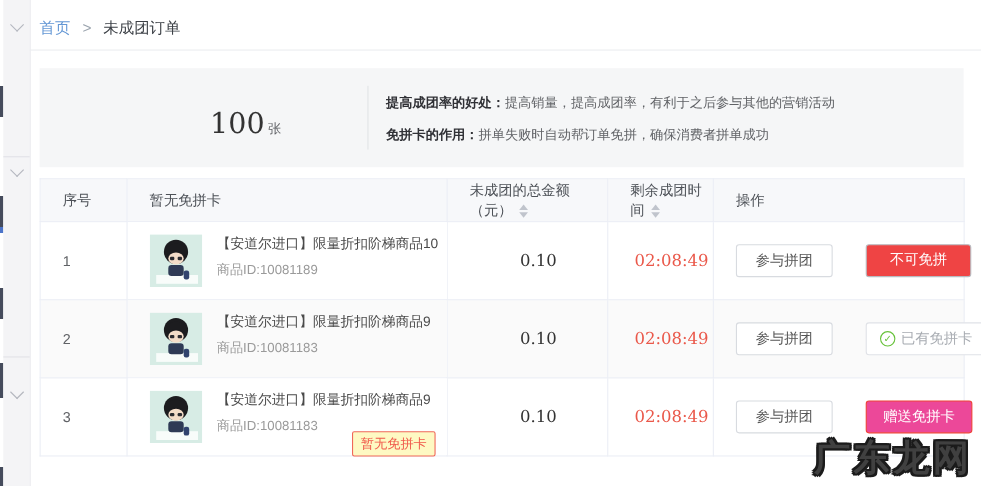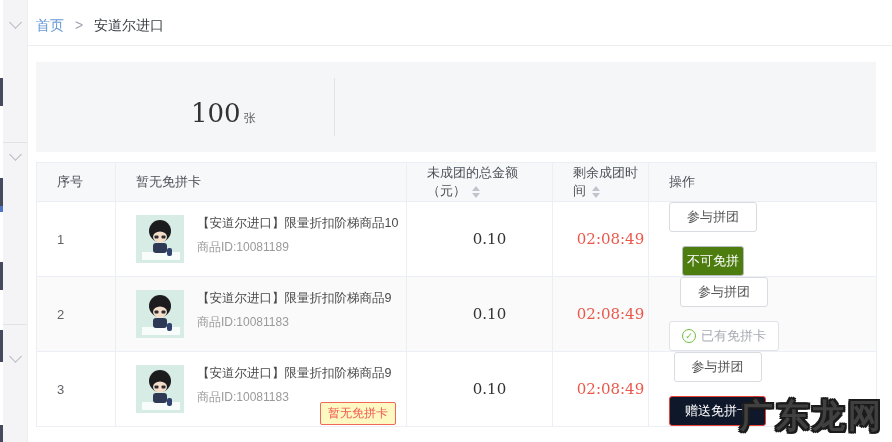--- a/index.html
+++ b/index.html
@@ -65,27 +65,27 @@
     border-top:5px solid #c0c4cc;}
 
   .prod-cell{position:relative;display:flex;align-items:flex-start;gap:13px;padding:0;}
   .thumb{width:48px;height:48px;flex:0 0 48px;overflow:hidden;}
   .prod-txt .t1{font-size:12.5px;color:#4a4a4a;margin-bottom:7px;}
   .prod-txt .t2{font-size:12px;color:#9a9a9a;}
   .tag-nocard{position:absolute;right:10px;bottom:-12px;border:1px solid #f0685a;color:#f0594b;
     background:#fef9c3;font-size:12px;padding:2px 7px;border-radius:2px;white-space:nowrap;}
   td.prod-td{position:relative;}
 
-  .actions{display:inline-flex;align-items:center;gap:14px;flex-direction:column;}
+  .actions{display:inline-flex;align-items:center;gap:30px;}
   .btn{height:30px;line-height:28px;font-size:13px;border-radius:3px;box-sizing:border-box;
     display:inline-flex;align-items:center;cursor:pointer;white-space:nowrap;}
   .btn-plain{background:#fff;border:1px solid #d8dbe0;color:#555;padding:0 17px;}
-  .btn-disabled{background:#4d7c0f;border:1px solid #b8bbc0;color:#fff;padding:0 4px;cursor:not-allowed;}
+  .btn-disabled{background:#ef4444;border:1px solid #b8bbc0;color:#fff;padding:0 21px;cursor:not-allowed;font-family:Liberation Mono, monospace;}
   .btn-owned{background:#fff;border:1px solid #e0e2e7;color:#a8acb2;padding:0 12px;gap:5px;}
-  .btn-danger{background:#0f172a;border:1px solid #ee4237;color:#fff;padding:0 15px;}
+  .btn-danger{background:#ec4899;border:1px solid #ee4237;color:#fff;padding:0 15px;}
   .check{display:inline-flex;width:14px;height:14px;border:1px solid #67c23a;border-radius:50%;
     color:#67c23a;font-size:9px;align-items:center;justify-content:center;box-sizing:border-box;}
 
   
   #watermark{position:absolute;right:8px;top:394px;font-size:33px;font-weight:bold;
     letter-spacing:3px;color:#404040;font-family:"DejaVu Sans",sans-serif;
     text-shadow:-2px -2px 0 #1b1b1b,2px -2px 0 #1b1b1b,-2px 2px 0 #1b1b1b,2px 2px 0 #1b1b1b,
       0 -2px 0 #1b1b1b,0 2px 0 #1b1b1b,-2px 0 0 #1b1b1b,2px 0 0 #1b1b1b;}
 </style>
 </head>
@@ -99,33 +99,37 @@
     <span class="chev" style="top:18px"></span>
     <span class="chev" style="top:150px"></span>
     <span class="chev" style="top:352px"></span>
   </div>
   <div class="strip-divider" style="top:142px"></div>
   <div class="strip-divider" style="top:324px"></div>
 
   <div id="breadcrumb">
     <span class="home">首页</span>
     <span class="sep">&gt;</span>
-    <span class="cur">安道尔进口</span>
+    <span class="cur">未成团订单</span>
   </div>
   <div id="crumb-divider"></div>
 
   <div id="stats-panel">
     <div class="stat" style="width:155px;">
     </div>
     <div class="stat" style="width:143px;">
       <div class="val-row">
         <span class="val">100</span><span class="unit">张</span>
       </div>
     </div>
     <div id="stats-vdivider"></div>
+    <div id="tips">
+      <p class="tip"><b>提高成团率的好处：</b><span>提高销量，提高成团率，有利于之后参与其他的营销活动</span></p>
+      <p class="tip"><b>免拼卡的作用：</b><span>拼单失败时自动帮订单免拼，确保消费者拼单成功</span></p>
+    </div>
   </div>
 
   <table id="order-table">
     <colgroup>
         <col style="width:79px">
         <col style="width:291px">
         <col style="width:146px">
         <col style="width:96px">
         <col style="width:228px">
       </colgroup>

